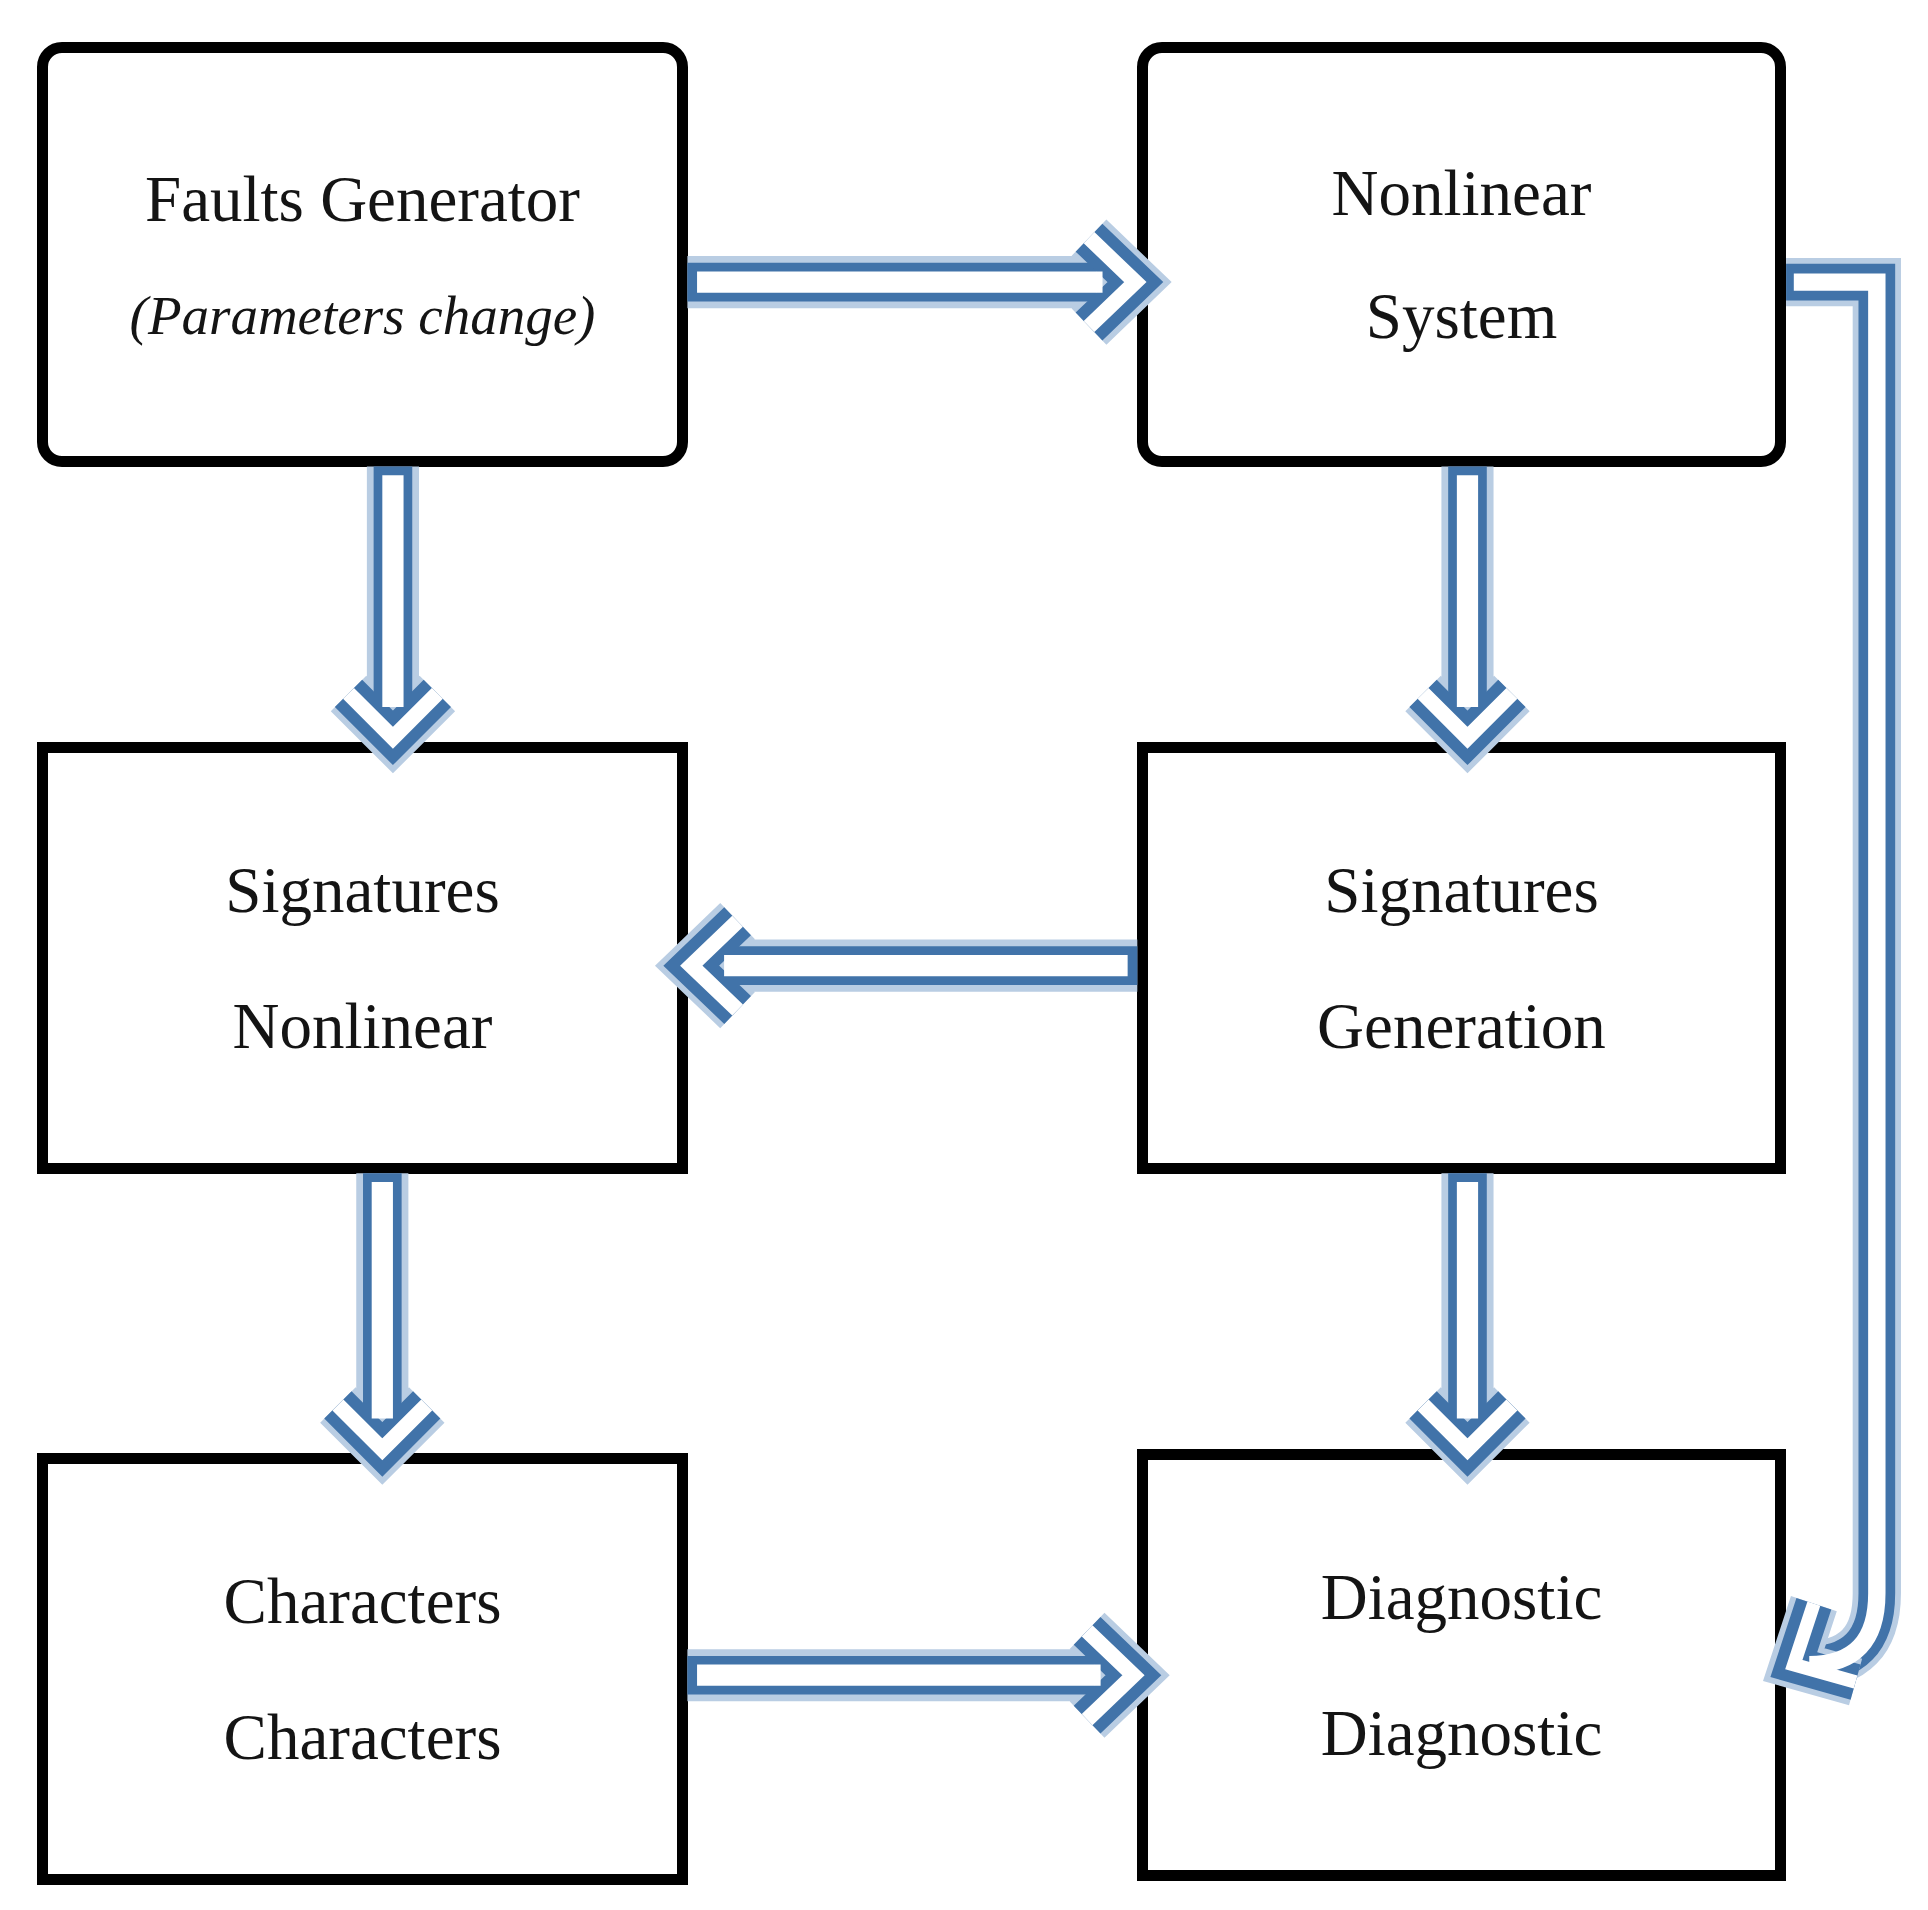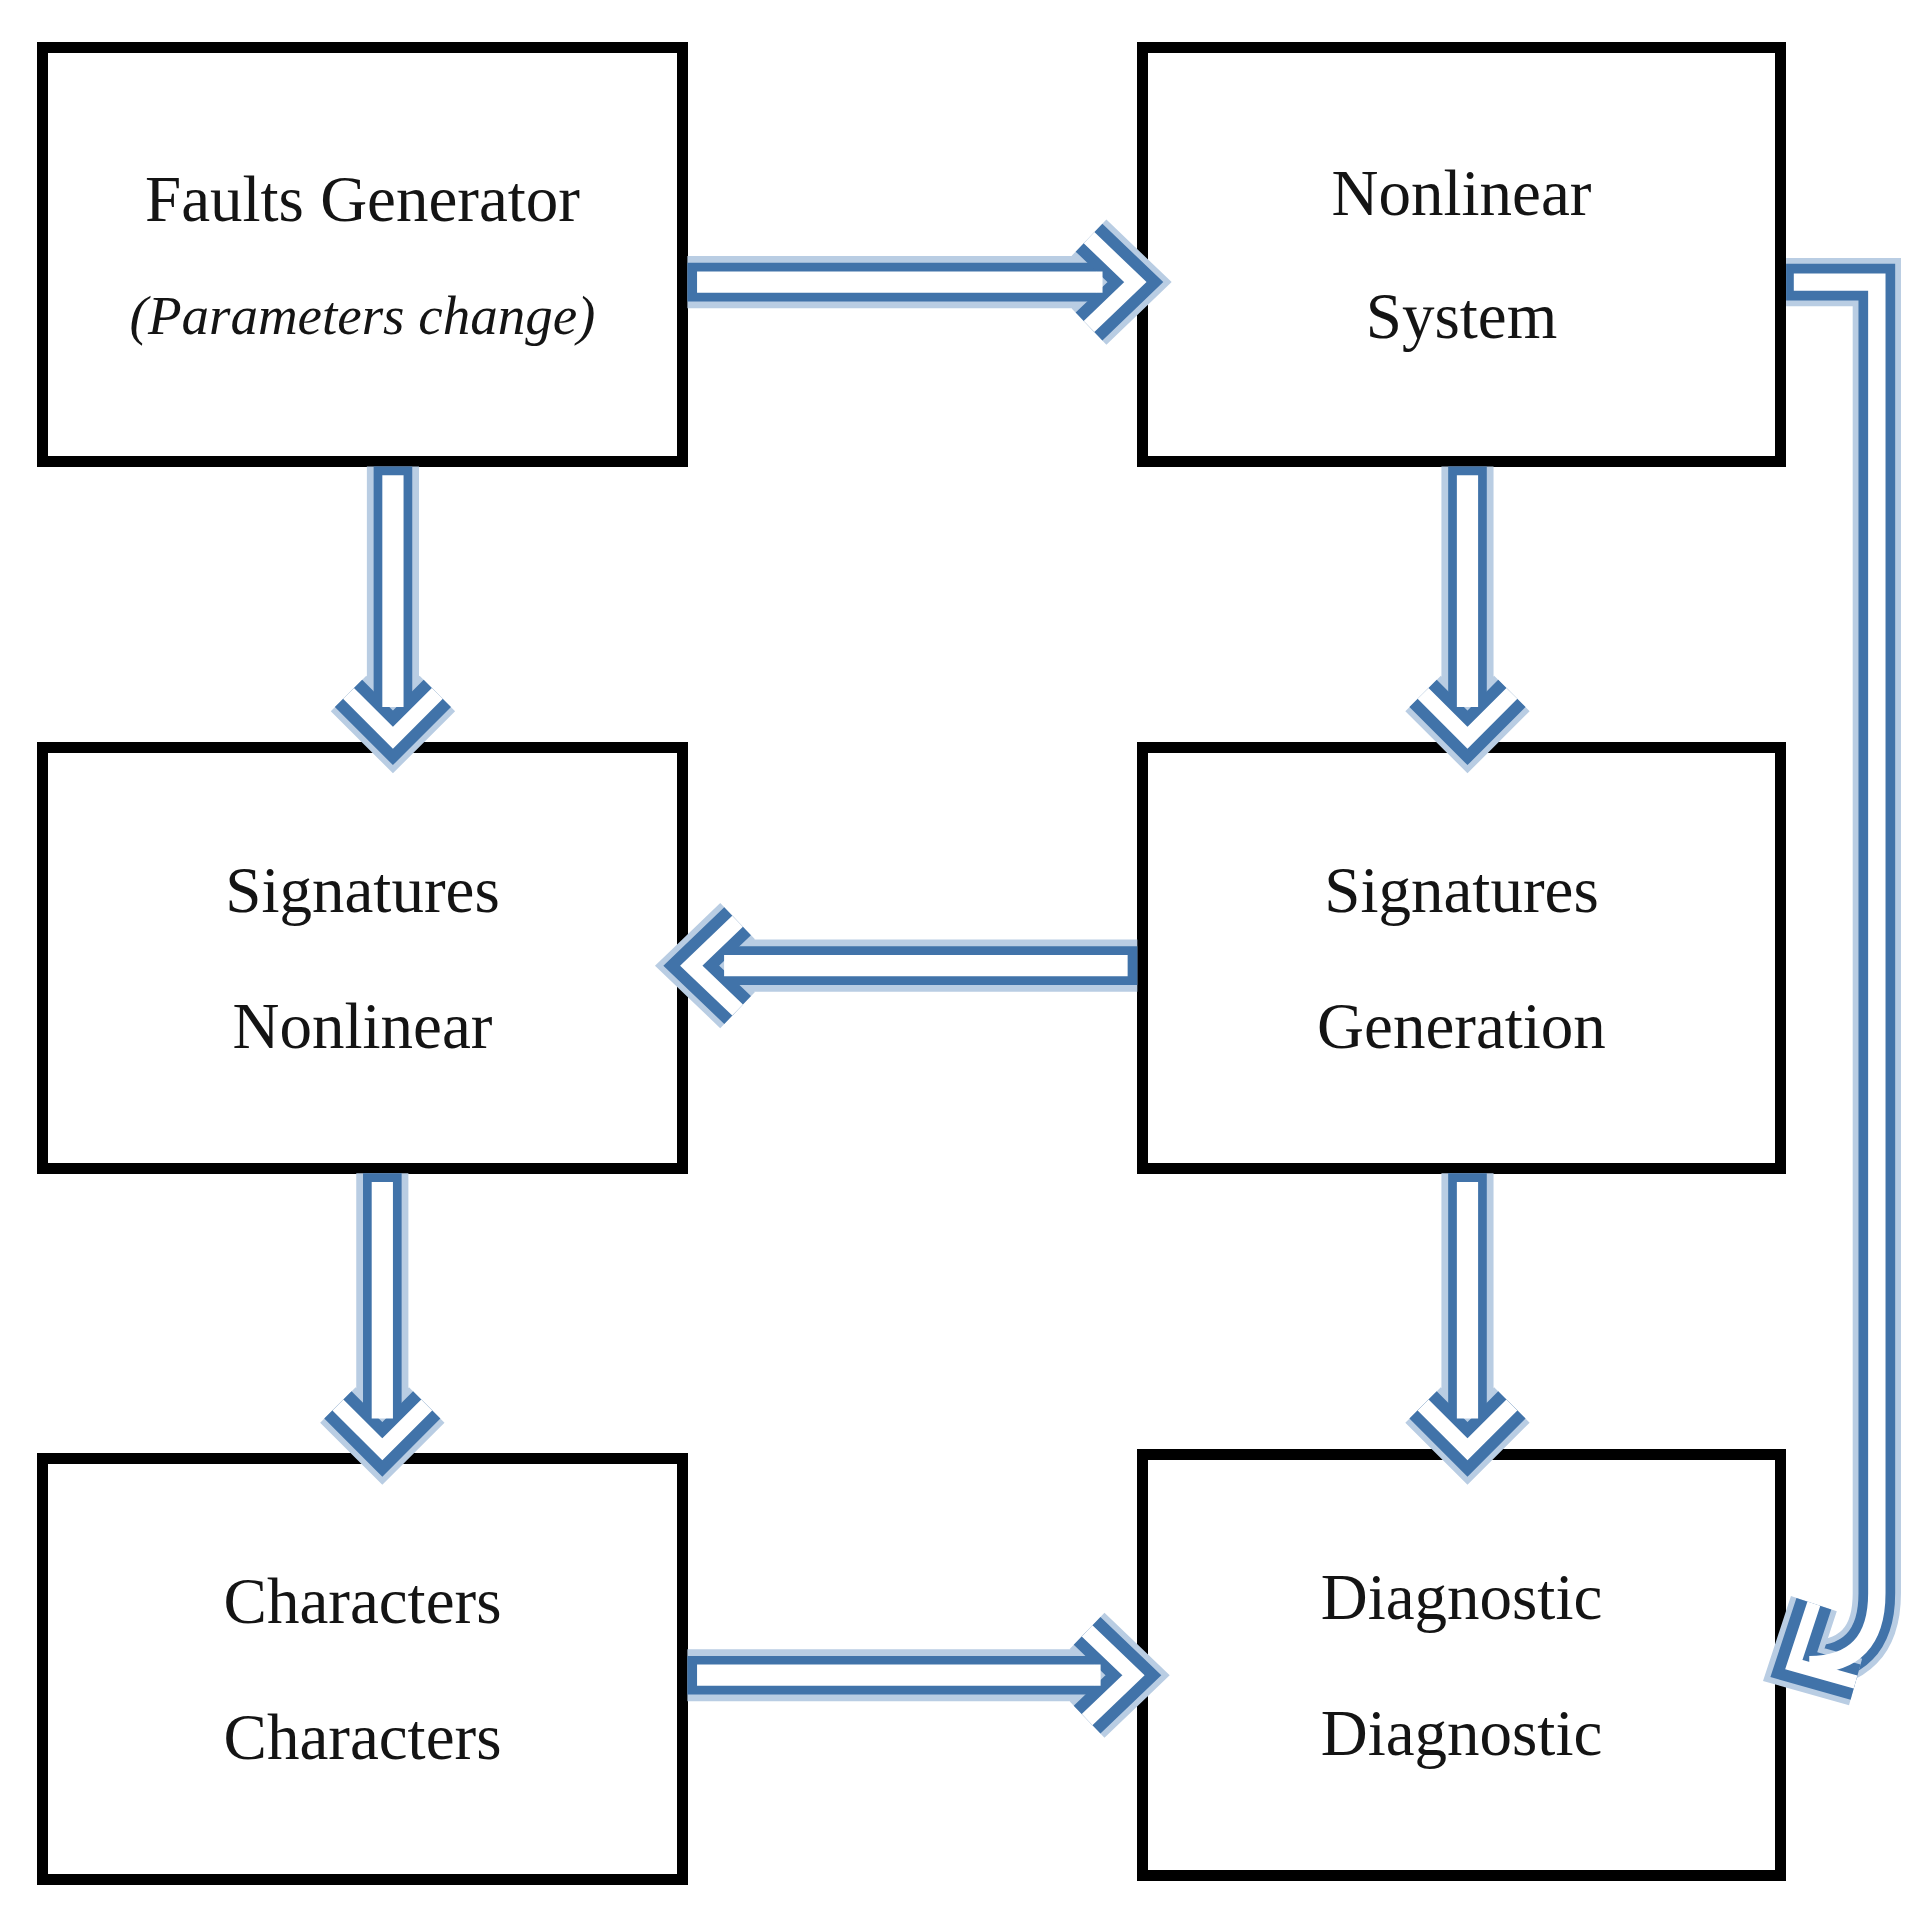--- a/index.html
+++ b/index.html
@@ -22,21 +22,21 @@
     text-align:center;
     color:#141414;
   }
   .box .line{
     display:block;
     line-height:1.05;
     font-size:65px;
     white-space:nowrap;
   }
   .box .line.small{ font-size:55px;font-style:italic; }
-  .gap-top{ gap:54px; }
+  .gap-top{ gap:54px;border-radius:25px; }
   .gap-big{ gap:68px; }
   #b-faults    { left:37px;   top:42px;   width:651px; height:425px; }
   #b-nonlinear { left:1137px; top:42px;   width:649px; height:425px; }
   #b-siganal   { left:37px;   top:742px;  width:651px; height:432px; }
   #b-siggen    { left:1137px; top:742px;  width:649px; height:432px; }
   #b-chardef   { left:37px;   top:1453px; width:651px; height:432px;text-align:right; }
   #b-diagalg   { left:1137px; top:1449px; width:649px; height:432px; }
   #arrow-layer{
     position:absolute; left:0; top:0; width:100%; height:100%;
     pointer-events:none;

